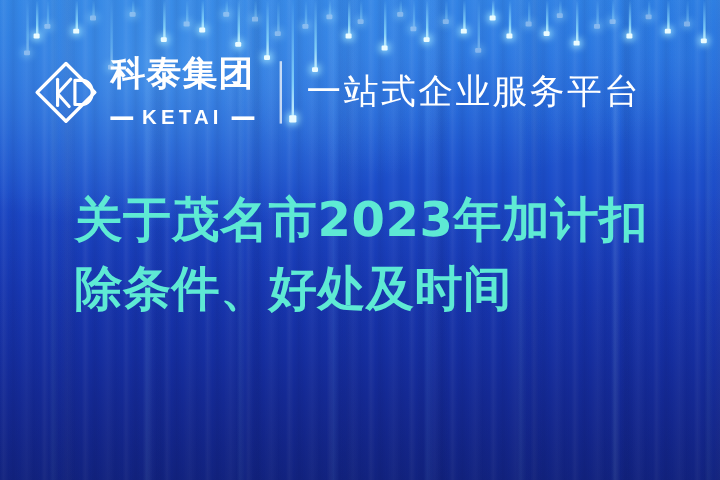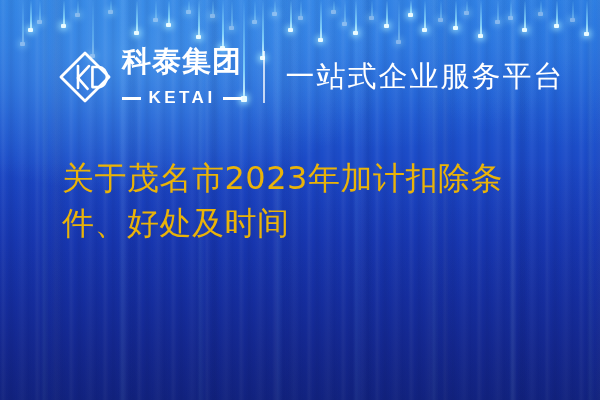--- a/index.html
+++ b/index.html
@@ -108,21 +108,21 @@
 
   
   .header {
     position: absolute;
     left: 0;
     top: 33px;
     width: 600px;
     height: 88px;
     display: flex;
     align-items: center;
-    padding-left: 57px;
+    padding-left: 27px;
     box-sizing: border-box;
   }
 
   .logo-block {
     display: flex;
     align-items: center;
     gap: 9px;
   }
 
   .logo-mark { width: 56px; height: 56px; flex: none; display:block; }
@@ -191,23 +191,23 @@
     white-space: nowrap;
   }
 
   
   .title {
     position: absolute;
     left: 62px;
     top: 156px;
     width: 500px;
     font-family: "DejaVu Sans", "Liberation Sans", sans-serif;
-    font-size: 32px;
-    font-weight: normal;
-    color: #eab308;
+    font-size: 40px;
+    font-weight: bold;
+    color: #5eead4;
     line-height: 1.42;
     letter-spacing: 0.5px;
   }
 </style>
 </head>
 <body>
 
 <div class="poster">
 
   <div class="bg-base"></div>

